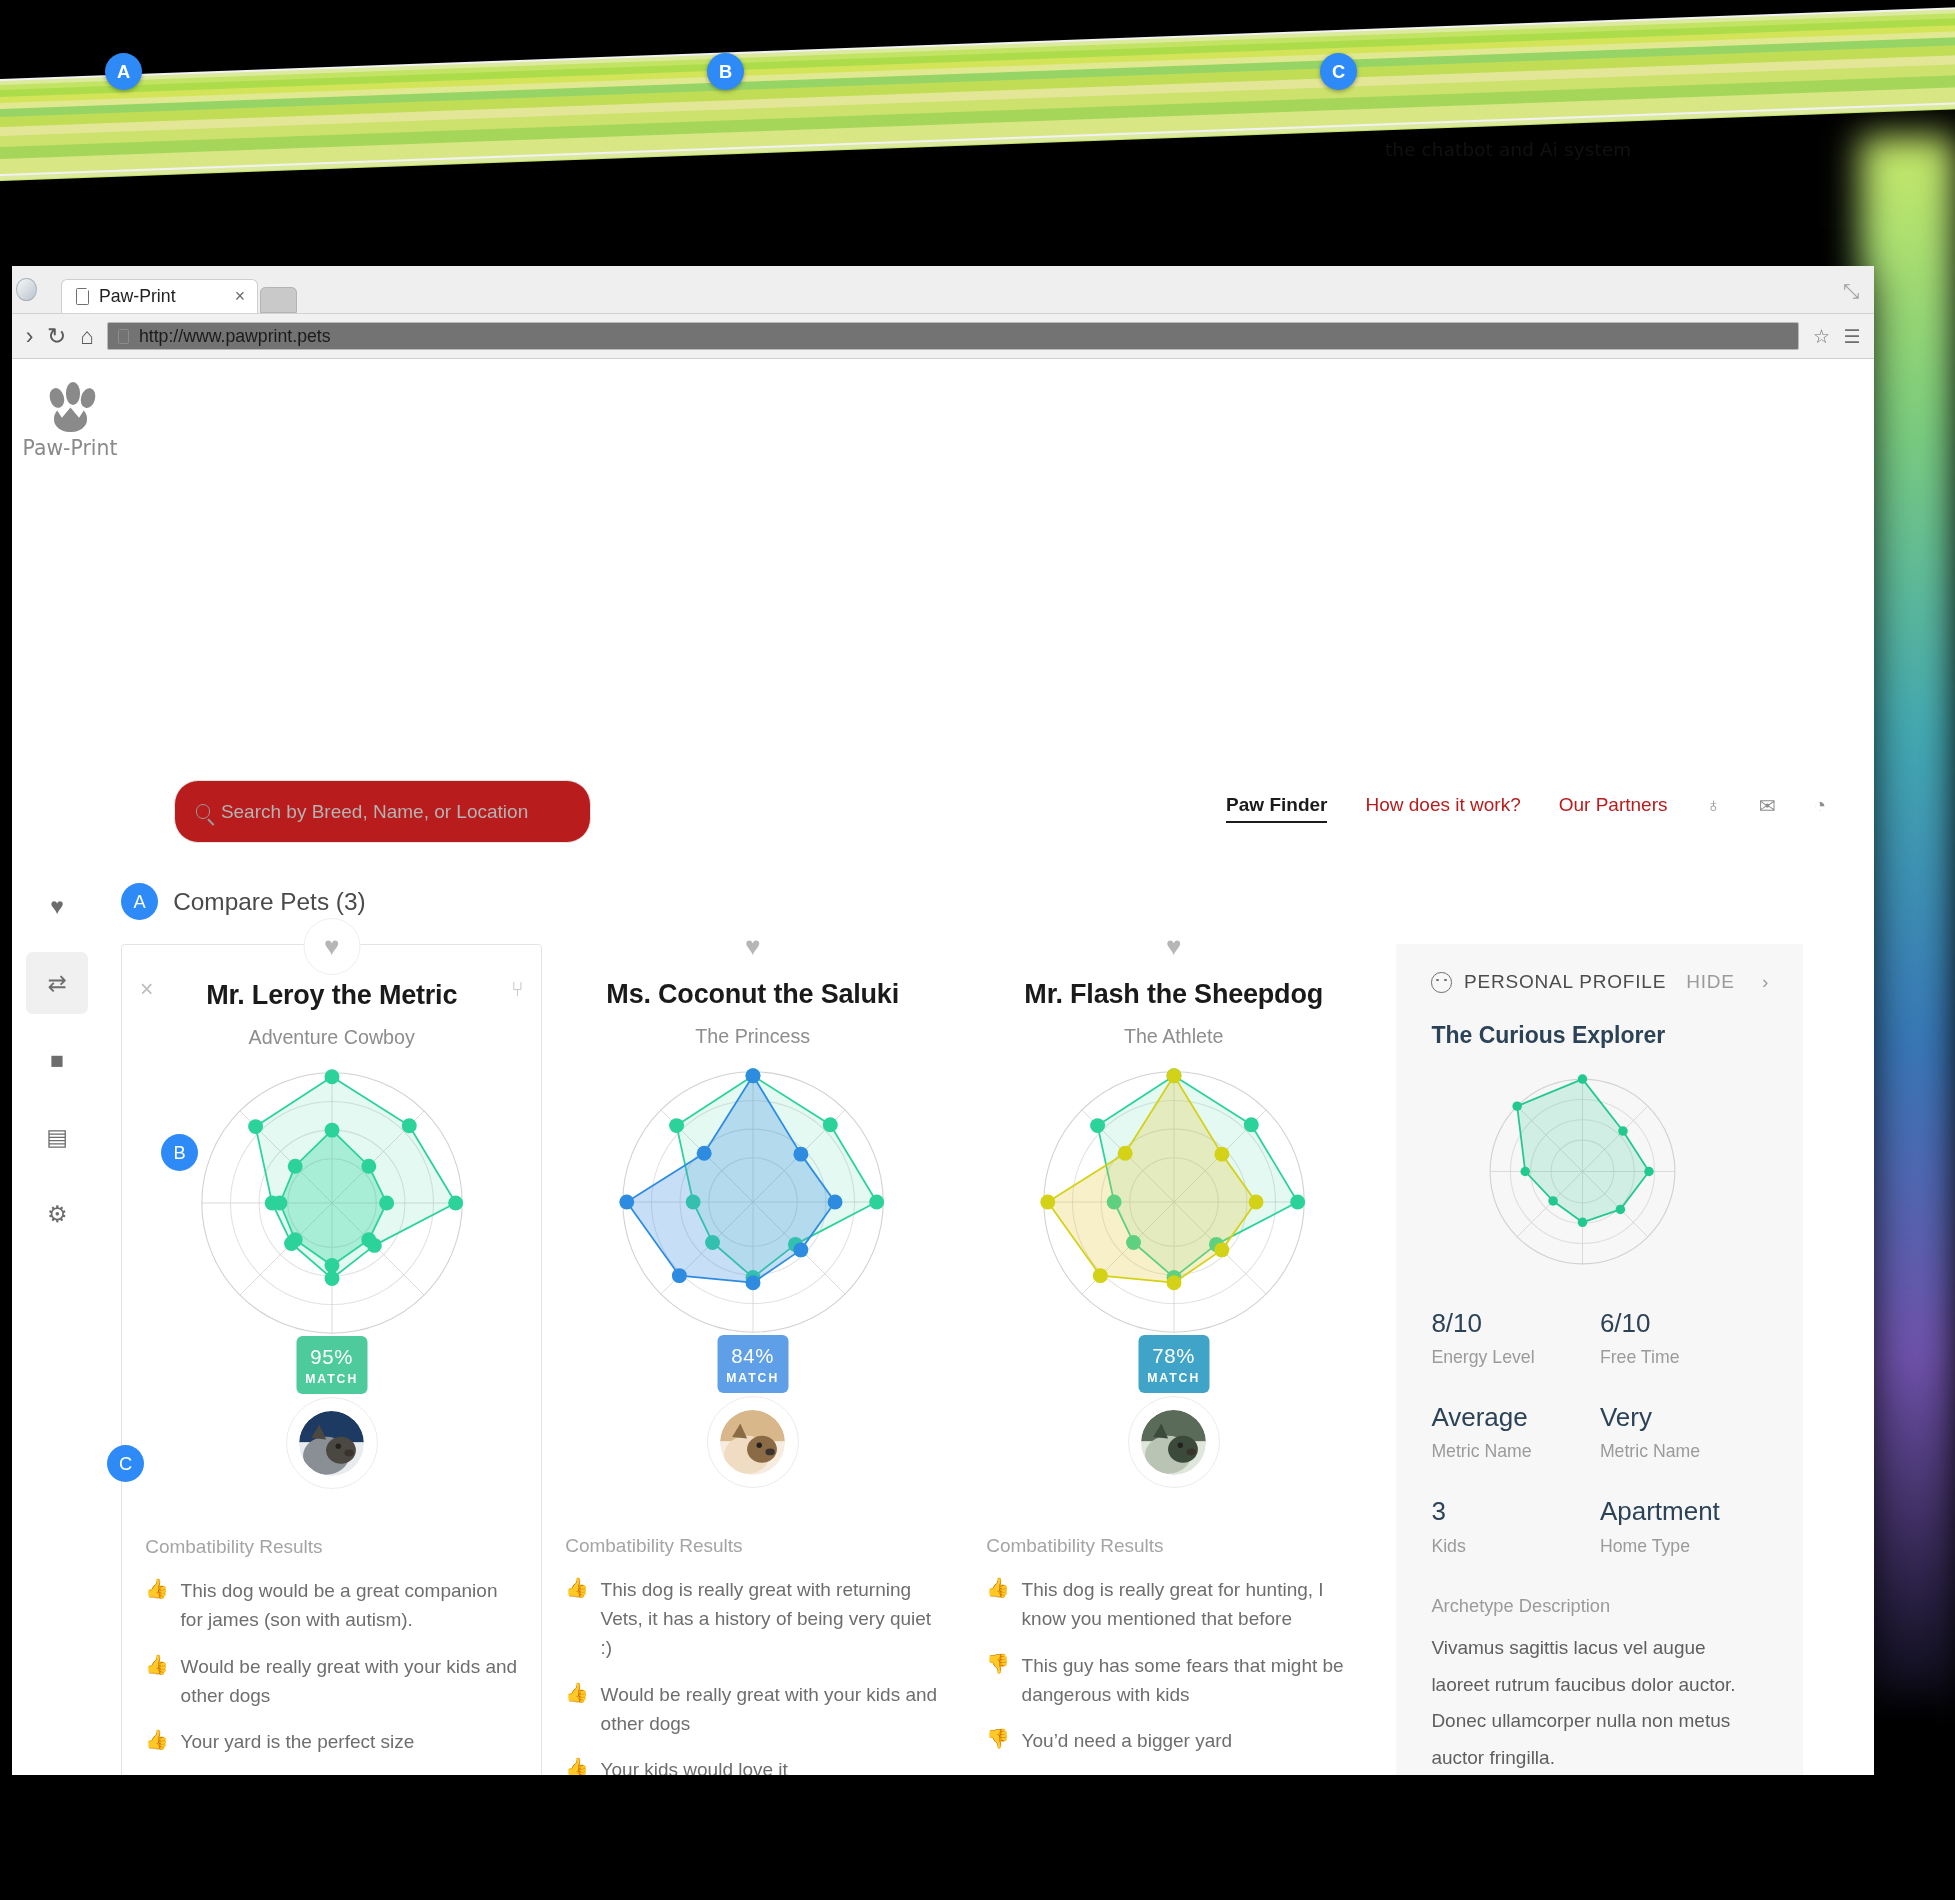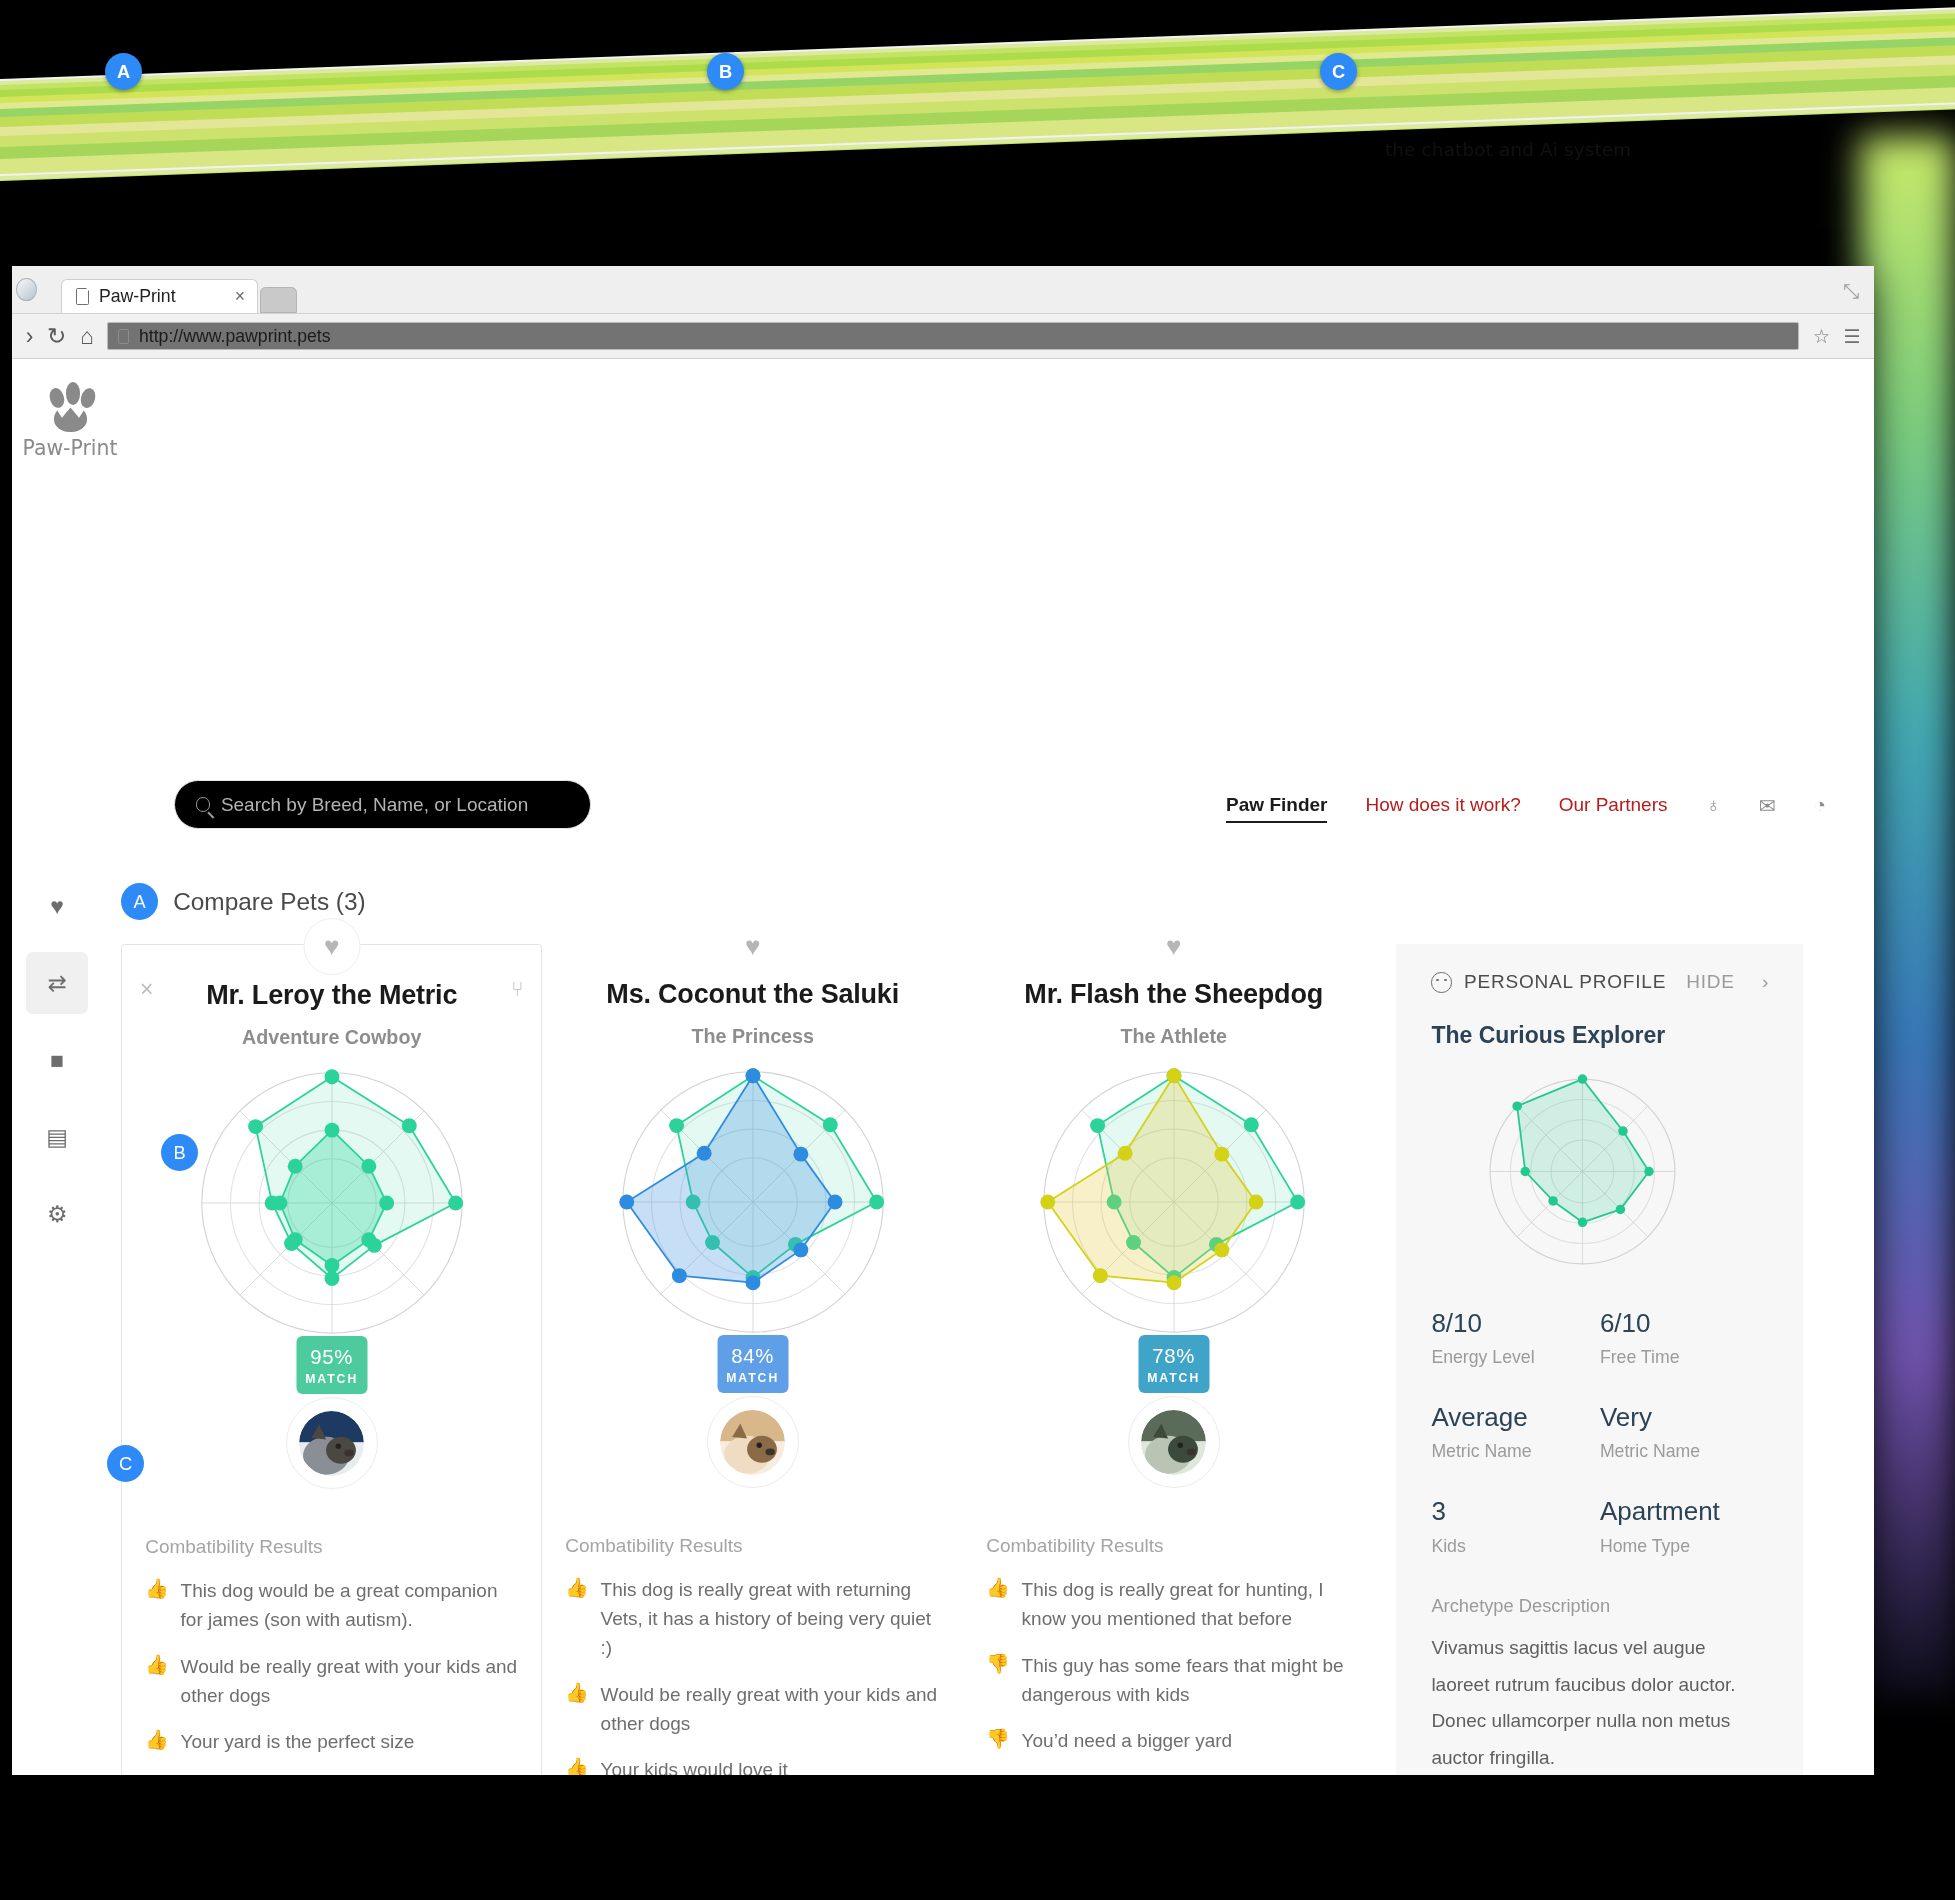--- a/index.html
+++ b/index.html
@@ -127,22 +127,22 @@
   .paw .t1 { width: 13.6px; height: 20.4px; left: 9.5px; top: 6.8px; transform: rotate(-16deg); }
   .paw .t2 { width: 14.3px; height: 22.4px; left: 25px; top: 1.4px; }
   .paw .t3 { width: 13.6px; height: 20.4px; left: 40px; top: 6.8px; transform: rotate(16deg); }
   .paw .pad {
     width: 33px; height: 27px; left: 13px; top: 24.4px;
     border-radius: 50% 50% 46% 46%;
     clip-path: polygon(0% 0%, 24% 46%, 50% 8%, 76% 46%, 100% 0%, 100% 100%, 0% 100%);
   }
   #logo-text { font-size: 20.4px; color: #8a8a8a; margin-top: 2.7px; font-family: "DejaVu Sans", sans-serif; }
   .searchwrap {
-    position: absolute; left: 162px; top: 421px; width: 417px; height: 49px;
-    border: 0.7px solid #e4e4e4; border-radius: 24.4px; background: #000000;
+    position: absolute; left: 162px; top: 421px; width: 417px; height: 63px;
+    border: 0.7px solid #e4e4e4; border-radius: 24.4px; background: #b91c1c;
     display: flex; align-items: center; gap: 11px; padding: 0 20.4px;
   }
   .search-icon { width: 14.3px; height: 14.3px; border: 1.7px solid #9a9a9a; border-radius: 50%; position: relative; flex:none; }
   .search-icon::after { content: ""; position: absolute; right: -6.1px; bottom: -4.8px; width: 7.5px; height: 1.7px; background: #9a9a9a; transform: rotate(45deg); }
   .search-ph { font-size: 19px; color: #b3b3b3; }
 
   #topnav { position: absolute; right: 48px; top: 435px; display: flex; align-items: flex-start; gap: 38px; }
   .nav-link { font-size: 19px; color: #b91c1c; }
   .nav-link.active { color: #1b1b1b; font-weight: 700; border-bottom: 2px solid #1b1b1b; padding-bottom: 5.4px; }
   .nav-ico { color: #8e8e8e; font-size: 20.4px; }
@@ -172,21 +172,21 @@
   .fav-circle {
     position: absolute; left: 50%; top: -27px; transform: translateX(-50%);
     width: 57px; height: 57px; border-radius: 50%; background: #fff;
     border: 0.7px solid #eee; display: flex; align-items: center; justify-content: center;
     color: #b6b6b6; font-size: 26px;
   }
   .fav-plain { position: absolute; left: 50%; top: -13.6px; transform: translateX(-50%); color: #b6b6b6; font-size: 26px; }
   .card-x { position: absolute; left: 17.7px; top: 31px; color: #bdbdbd; font-size: 23px; }
   .card-share { position: absolute; right: 17.7px; top: 33px; color: #bdbdbd; font-size: 20.4px; }
   .pet-name { text-align: center; font-size: 27px; font-weight: 700; color: #1a1a1a; letter-spacing: -0.2px; }
-  .pet-type { text-align: center; font-size: 19.7px; color: #8d8d8d; margin-top: 15px; font-weight: bold; }
+  .pet-type { text-align: center; font-size: 19.7px; color: #8d8d8d; margin-top: 15px; }
 
   .radar-wrap { position: relative; width: 367px; height: 339px; margin: 15px auto 0; }
   .match-badge {
     position: absolute; left: 50%; transform: translateX(-50%); top: 272px;
     width: 71px; padding: 9.5px 0 8.1px; text-align: center; color: #fff; border-radius: 6px;
   }
   .match-badge .pct { font-size: 20.4px; letter-spacing: 0.7px; }
   .match-badge .lbl { font-size: 12.2px; letter-spacing: 2px; font-weight: 700; margin-top: 2.7px; }
   .avatar-ring {
     position: absolute; left: 50%; transform: translateX(-50%); top: 333px;

